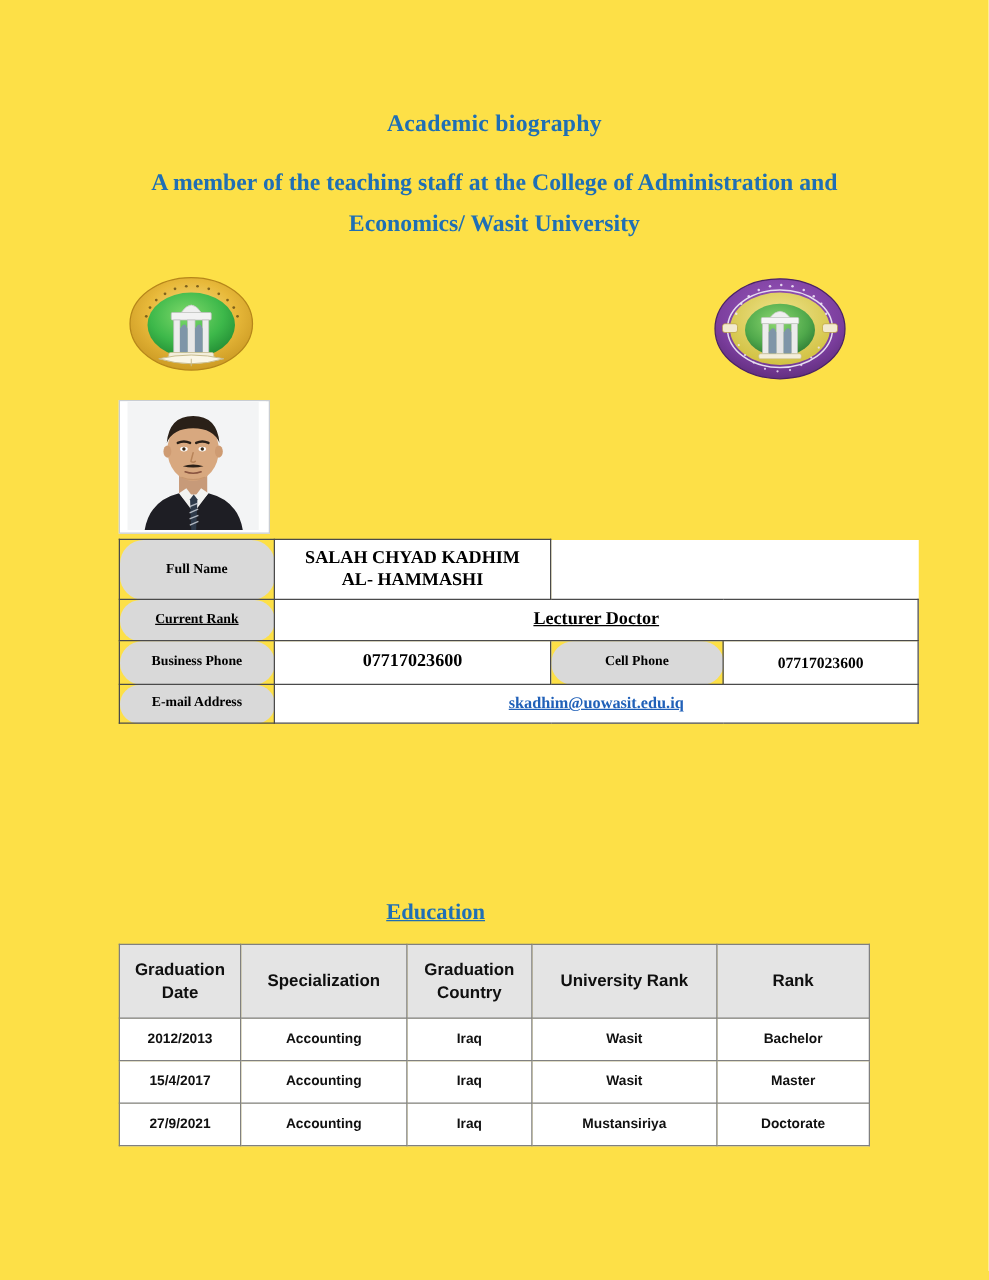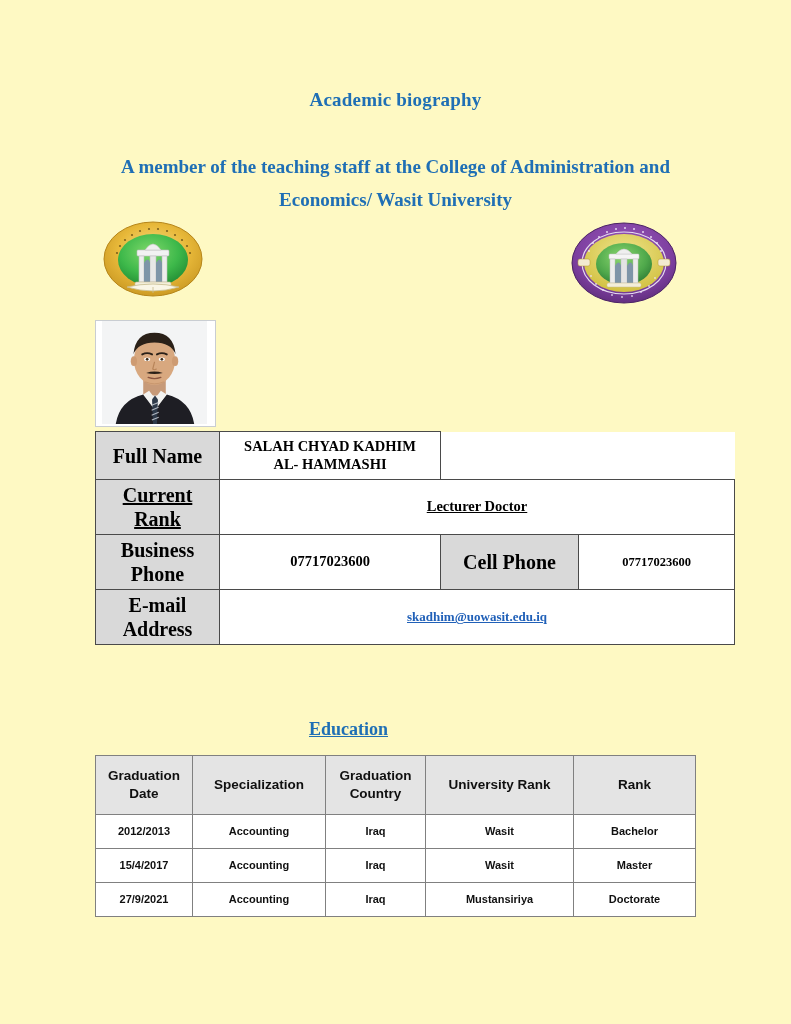--- a/index.html
+++ b/index.html
@@ -12,40 +12,40 @@
     width: 791px;
     height: 1024px;
     position: relative;
     font-family: "Liberation Serif", "DejaVu Serif", serif;
     overflow: hidden;
   }
 
   .page {
     position: absolute;
     inset: 0;
-    background: #fef9c3;
+    background: #fde047;
   }
 
   
   .title-block {
     position: absolute;
     left: 0;
     top: 90px;
     width: 791px;
     text-align: center;
     color: #1F6FB5;
   }
   .title-main {
     font-size: 19px;
     font-weight: bold;
     letter-spacing: 0.2px;
     line-height: 1.1;
   }
   .title-sub {
-    margin-top: 39px;
+    margin-top: 19px;
     font-size: 19px;
     font-weight: bold;
     line-height: 1.75;
     padding: 0 95px;
   }
 
   
   .logo {
     position: absolute;
   }
@@ -90,21 +90,22 @@
     padding: 3px 4px;
     vertical-align: middle;
     text-align: center;
     font-size: 14.5px;
     font-weight: bold;
     color: #000000;
     line-height: 1.2;
   }
   .info-table td.lbl {
     background: #d9d9d9;
-    font-size: 20px;
+    font-size: 11px;
+    border-radius: 19px;
   }
   .info-table td.val {
     background: #ffffff;
   }
   .info-table td.small {
     font-size: 12.5px;
   }
   .info-table td.blank {
     border: none;
     background: #ffffff;

